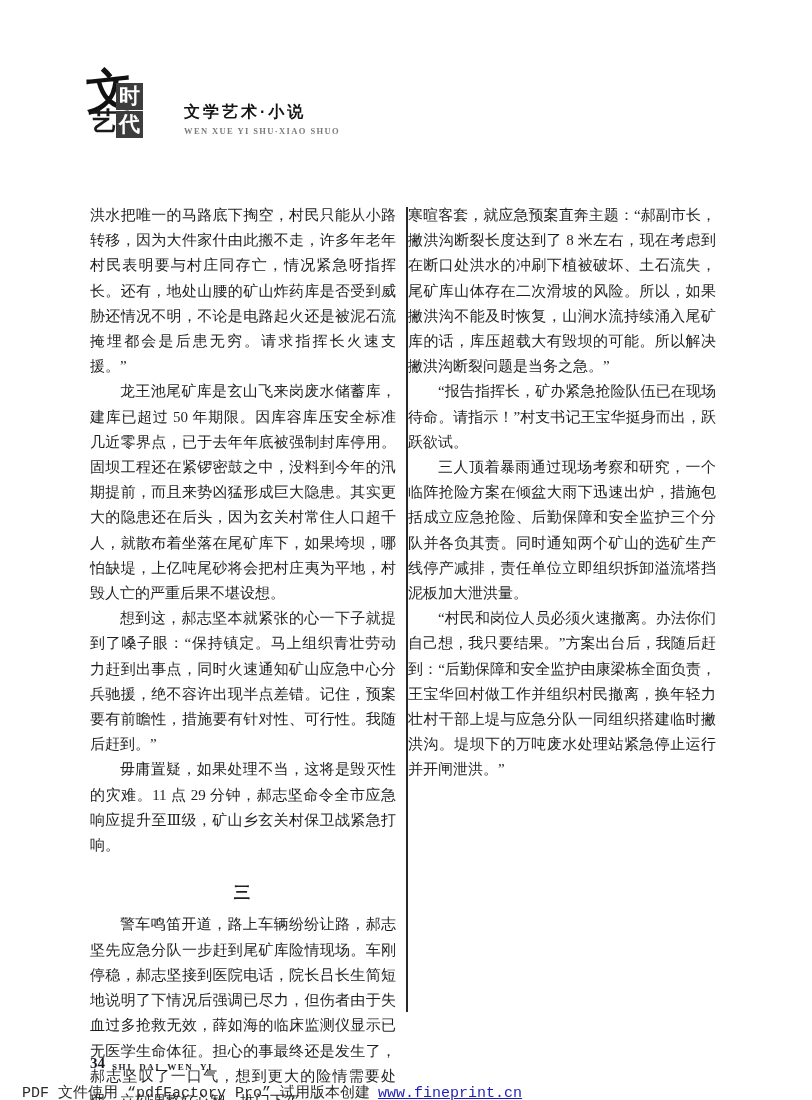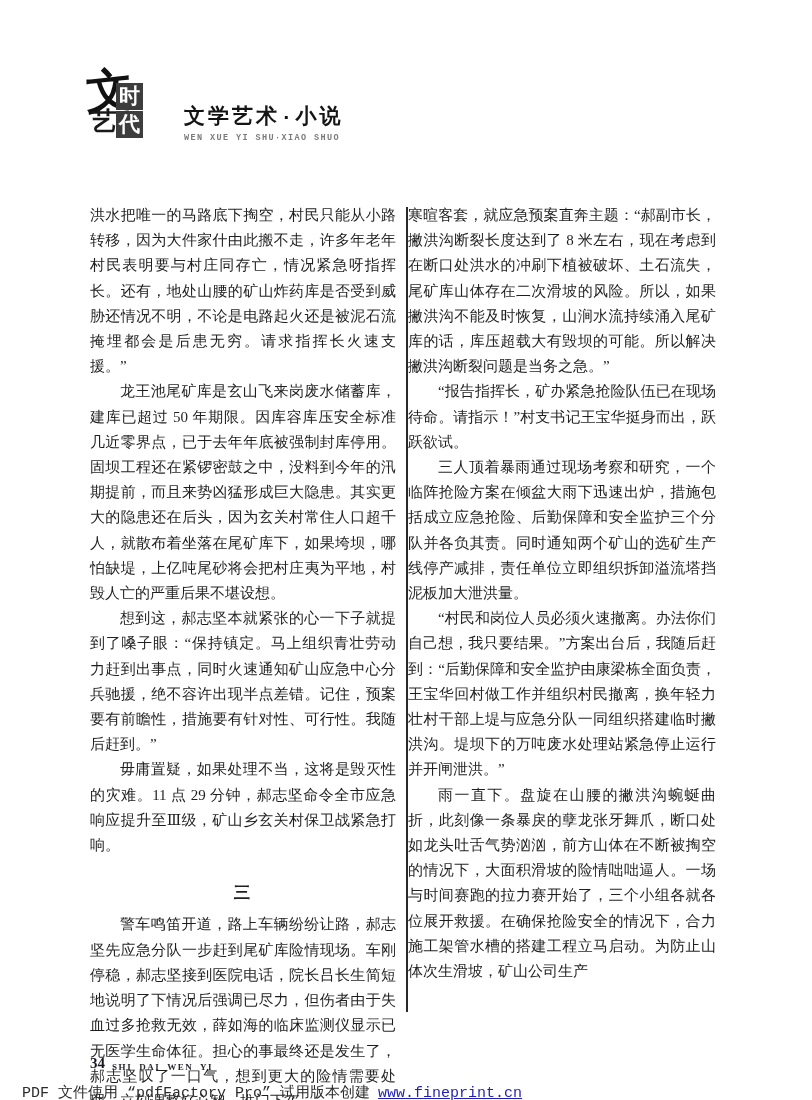--- a/index.html
+++ b/index.html
@@ -21,26 +21,26 @@
   }
   .logo-box{
     position:absolute; width:27px; height:27px; background:#3d3d3d; color:#fff;
     display:flex; align-items:center; justify-content:center;
     font-size:21px; font-weight:bold; line-height:1;
   }
   .logo-shi{left:28px; top:7px;}
   .logo-dai{left:28px; top:35px;}
   .header-titles{position:absolute; left:184px; top:102px;}
   .section-title{
-    font-size:21px; font-weight:bold; letter-spacing:3px; color:#141414;
-    font-family:Liberation Mono, monospace;
+    font-size:16px; font-weight:bold; letter-spacing:3px; color:#141414;
+    font-family:Liberation Sans, sans-serif;
   }
   .section-subtitle{
     margin-top:3px; font-size:8.5px; font-weight:bold; letter-spacing:1.4px;
-    color:#7b7b7b; font-family:Liberation Mono, monospace;
+    color:#7b7b7b; font-family:Liberation Serif, serif;
   }
   
   .col{
     position:absolute; top:203px;
     font-size:15px; line-height:25.2px; text-align:justify;
   }
   .col-left{left:90px; width:306px;}
   .col-right{left:408px; width:308px;}
   .divider{
     position:absolute; left:406px; top:207px; width:1.5px; height:805px;
@@ -100,21 +100,20 @@
 
     </div>
 
     <div class="divider"></div>
 
     <div class="col col-right">
       <p class="para">寒暄客套，就应急预案直奔主题：“郝副市长，撇洪沟断裂长度达到了 8 米左右，现在考虑到在断口处洪水的冲刷下植被破坏、土石流失，尾矿库山体存在二次滑坡的风险。所以，如果撇洪沟不能及时恢复，山涧水流持续涌入尾矿库的话，库压超载大有毁坝的可能。所以解决撇洪沟断裂问题是当务之急。”</p>
       <p class="para indent">“报告指挥长，矿办紧急抢险队伍已在现场待命。请指示！”村支书记王宝华挺身而出，跃跃欲试。</p>
       <p class="para indent">三人顶着暴雨通过现场考察和研究，一个临阵抢险方案在倾盆大雨下迅速出炉，措施包括成立应急抢险、后勤保障和安全监护三个分队并各负其责。同时通知两个矿山的选矿生产线停产减排，责任单位立即组织拆卸溢流塔挡泥板加大泄洪量。</p>
       <p class="para indent">“村民和岗位人员必须火速撤离。办法你们自己想，我只要结果。”方案出台后，我随后赶到：“后勤保障和安全监护由康梁栋全面负责，王宝华回村做工作并组织村民撤离，换年轻力壮村干部上堤与应急分队一同组织搭建临时撇洪沟。堤坝下的万吨废水处理站紧急停止运行并开闸泄洪。”</p>
-      <p class="para indent">雨一直下。盘旋在山腰的撇洪沟蜿蜒曲折，此刻像一条暴戾的孽龙张牙舞爪，断口处如龙头吐舌气势汹汹，前方山体在不断被掏空的情况下，大面积滑坡的险情咄咄逼人。一场与时间赛跑的拉力赛开始了，三个小组各就各位展开救援。在确保抢险安全的情况下，合力施工架管水槽的搭建工程立马启动。为防止山体次生滑坡，矿山公司生产</p>
     </div>
   </main>
 
   <footer class="page-footer">
     <span class="page-num">34</span>
     <span class="journal-name">SHI DAI WEN YI</span>
   </footer>
 
   <div class="watermark">
     <span>PDF 文件使用 “pdfFactory Pro” 试用版本创建</span><a class="wm-link">www.fineprint.cn</a>

